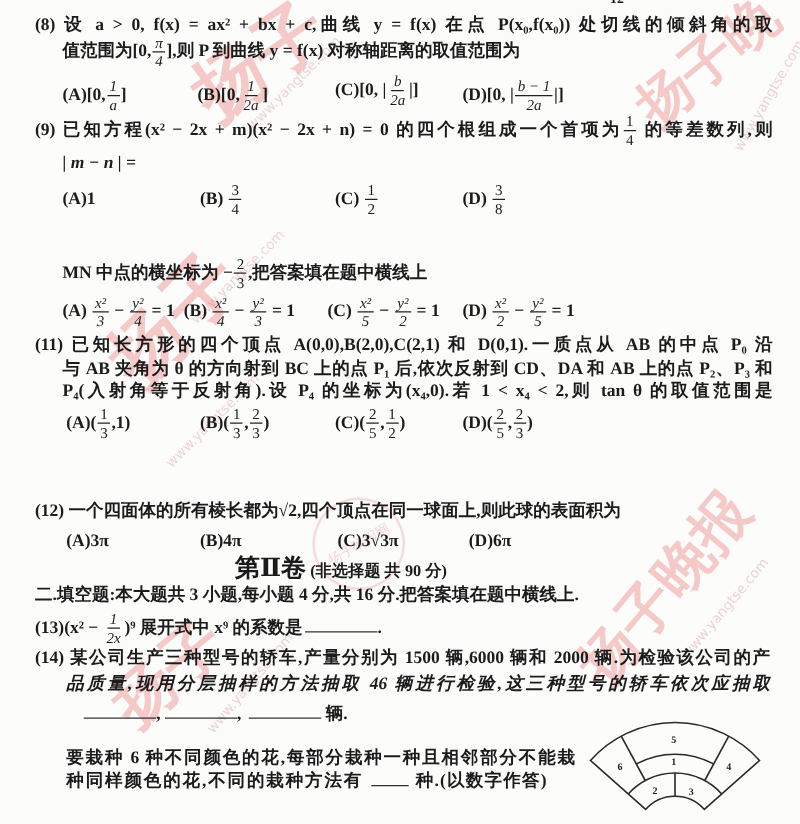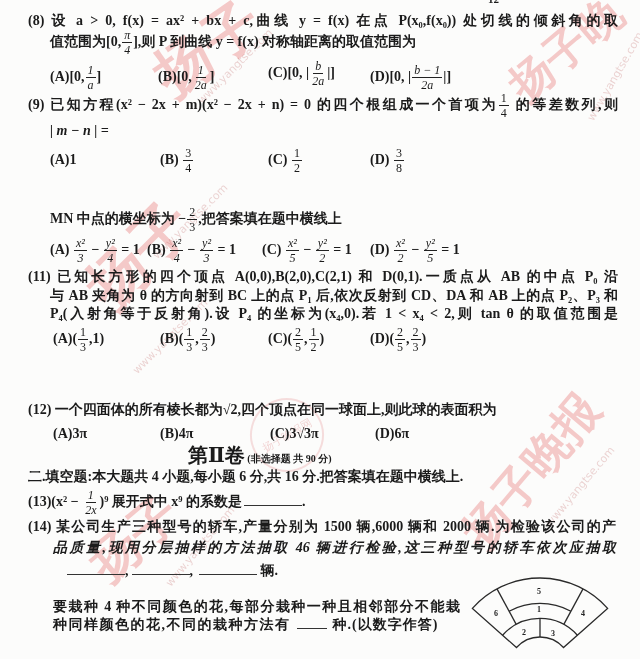--- a/index.html
+++ b/index.html
@@ -8,21 +8,21 @@
   .page { position:absolute; left:0; top:0; width:640px; height:659px; overflow:hidden; }
   .line, .opt { position:absolute; white-space:nowrap; font-size:14px; line-height:18px; height:18px; font-weight:bold; }
   .just { text-align:justify; text-align-last:justify; }
   .frac { display:inline-flex; flex-direction:column; align-items:center; vertical-align:middle;
           font-size:12px; line-height:12px; margin:-6px 1px; font-weight:normal; font-style:italic; }
   .frac .num { border-bottom:1px solid #222; padding:0 2px 1px; }
   .frac .den { padding:1px 2px 0; }
   .frac.up { font-style:normal; }
   .blank { display:inline-block; border-bottom:1px solid #333; height:13px; vertical-align:baseline; }
   .section-title { position:absolute; white-space:nowrap; font-size:20px; line-height:24px; font-weight:bold; }
-  .section-sub { font-size:10px; font-weight:bold; }
+  .section-sub { font-size:13px; font-weight:bold; }
   .frag { position:absolute; font-size:11px; line-height:11px; font-weight:bold; }
   .wm { position:absolute; white-space:nowrap; color:#e04848; opacity:0.28; pointer-events:none;
         font-weight:bold; font-family:"DejaVu Serif",serif; }
   .wm-url { position:absolute; white-space:nowrap; color:#b04040; opacity:0.22; font-size:11px;
             font-family:"DejaVu Sans",sans-serif; pointer-events:none; }
   .wm-seal { position:absolute; width:70px; height:70px; border:2px solid #e07070; border-radius:50%;
              opacity:0.22; color:#d05050; font-size:11px; display:flex; align-items:center; justify-content:center; }
   svg.figure { position:absolute; left:460px; top:570px; }
   svg.figure text { font-family:"Liberation Serif",serif; font-size:8px; font-weight:bold; fill:#222; }
 </style>
@@ -189,36 +189,36 @@
 
   <div class="line" style="left:28px;top:401px;">(12) 一个四面体的所有棱长都为√2,四个顶点在同一球面上,则此球的表面积为</div>
   <div class="opt" style="left:53px;top:425px;">(A)3π</div>
   <div class="opt" style="left:160px;top:425px;">(B)4π</div>
   <div class="opt" style="left:270px;top:425px;">(C)3√3π</div>
   <div class="opt" style="left:375px;top:425px;">(D)6π</div>
 
   <div class="section-title" style="left:188px;top:443px;">
     <span>第Ⅱ卷</span><span class="section-sub"> (非选择题 共 90 分)</span>
   </div>
-  <div class="line" style="left:28px;top:468px;">二.填空题:本大题共 4 小题,每小题 6 分,共 16 分.把答案填在题中横线上.</div>
+  <div class="line" style="left:28px;top:468px;">二.填空题:本大题共 3 小题,每小题 4 分,共 16 分.把答案填在题中横线上.</div>
 
   <div class="line" style="left:28px;top:492px;">
     <span>(13)(x² − </span><span class="frac">
         <span class="num">1</span>
         <span class="den">2x</span>
       </span><span>)⁹ 展开式中 x⁹ 的系数是</span><span class="blank" style="width:58px;margin-left:2px;"></span><span>.</span>
   </div>
 
   <div class="line just" style="left:28px;top:518px;width:588px;">(14) 某公司生产三种型号的轿车,产量分别为 1500 辆,6000 辆和 2000 辆.为检验该公司的产</div>
   <div class="line just" style="left:53px;top:539px;width:563px;font-style:italic;">品质量,现用分层抽样的方法抽取 46 辆进行检验,这三种型号的轿车依次应抽取</div>
   <div class="line" style="left:67px;top:561px;">
     <span class="blank" style="width:58px;"></span><span>,</span><span class="blank" style="width:58px;margin-left:3px;"></span><span>,</span><span class="blank" style="width:58px;margin-left:6px;"></span><span> 辆.</span>
   </div>
 
-  <div class="line just" style="left:53px;top:598px;width:407px;">要栽种 4 种不同颜色的花,每部分栽种一种且相邻部分不能栽</div>
+  <div class="line just" style="left:53px;top:598px;width:407px;">要栽种 6 种不同颜色的花,每部分栽种一种且相邻部分不能栽</div>
   <div class="line" style="left:53px;top:615px;">
     <span style="letter-spacing:1.5px;">种同样颜色的花,不同的栽种方法有</span><span class="blank" style="width:30px;margin:0 6px;"></span><span style="letter-spacing:1px;">种.(以数字作答)</span>
   </div>
 
 
   <svg class="figure" width="180" height="89" viewBox="0 0 180 89">
     <g fill="none" stroke="#2a2a2a" stroke-width="1.3">
       <path d="M12.4 38.4 A90.4 90.4 0 0 1 147.6 38.4 L103.5 77.55 A31.4 31.4 0 0 0 56.5 77.55 Z"></path>
       <path d="M42.6 65.2 A50 50 0 0 1 117.4 65.2"></path>
       <path d="M49.1 41.2 A65 65 0 0 1 110.9 41.2"></path>

